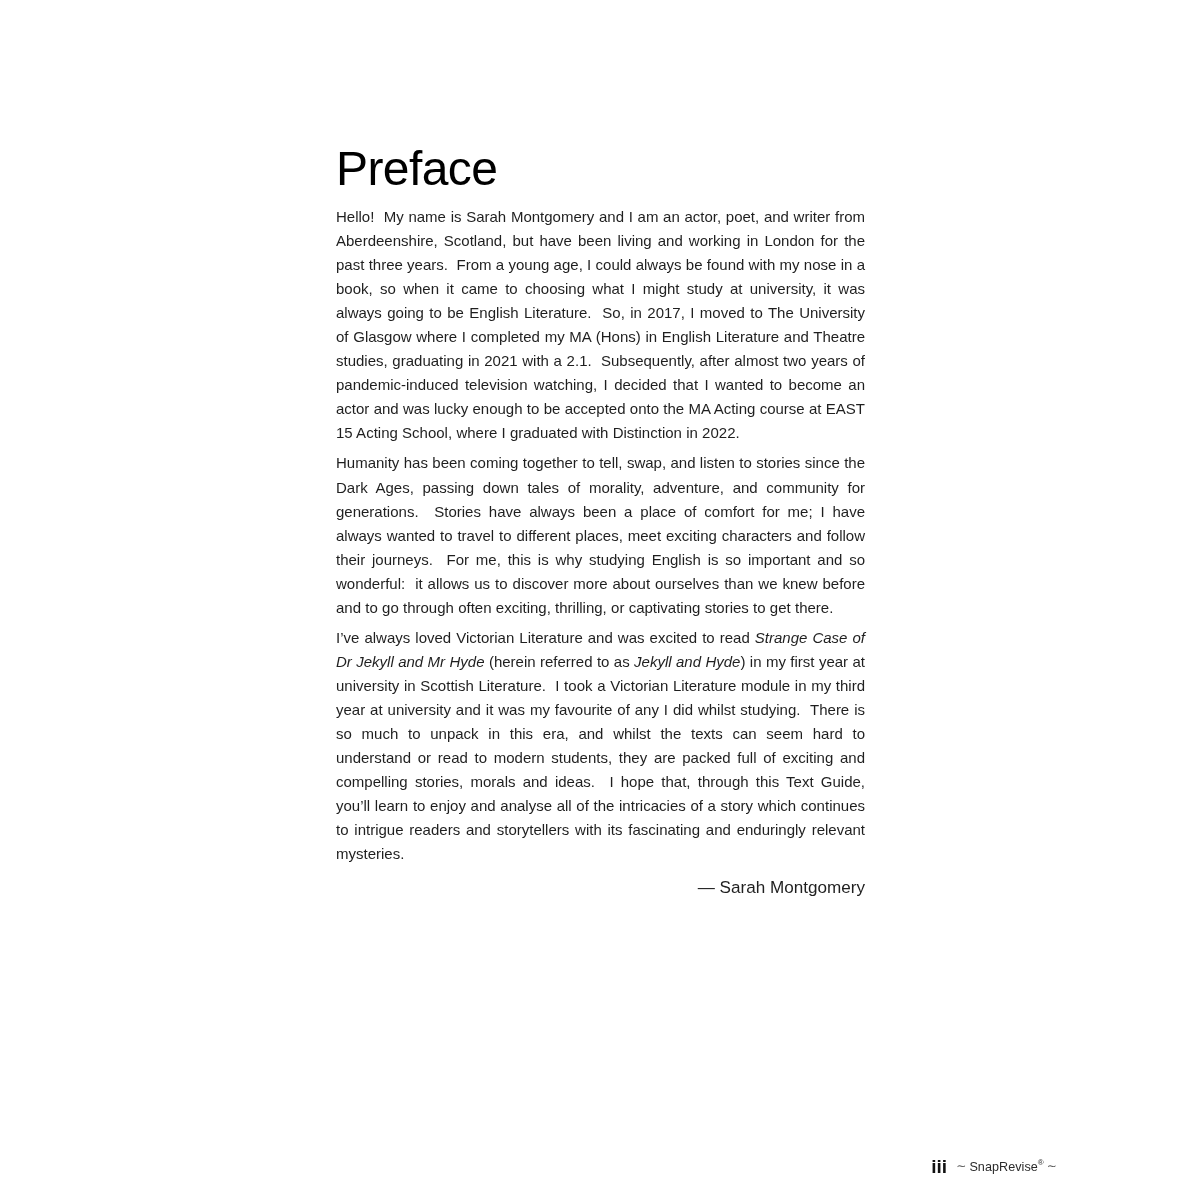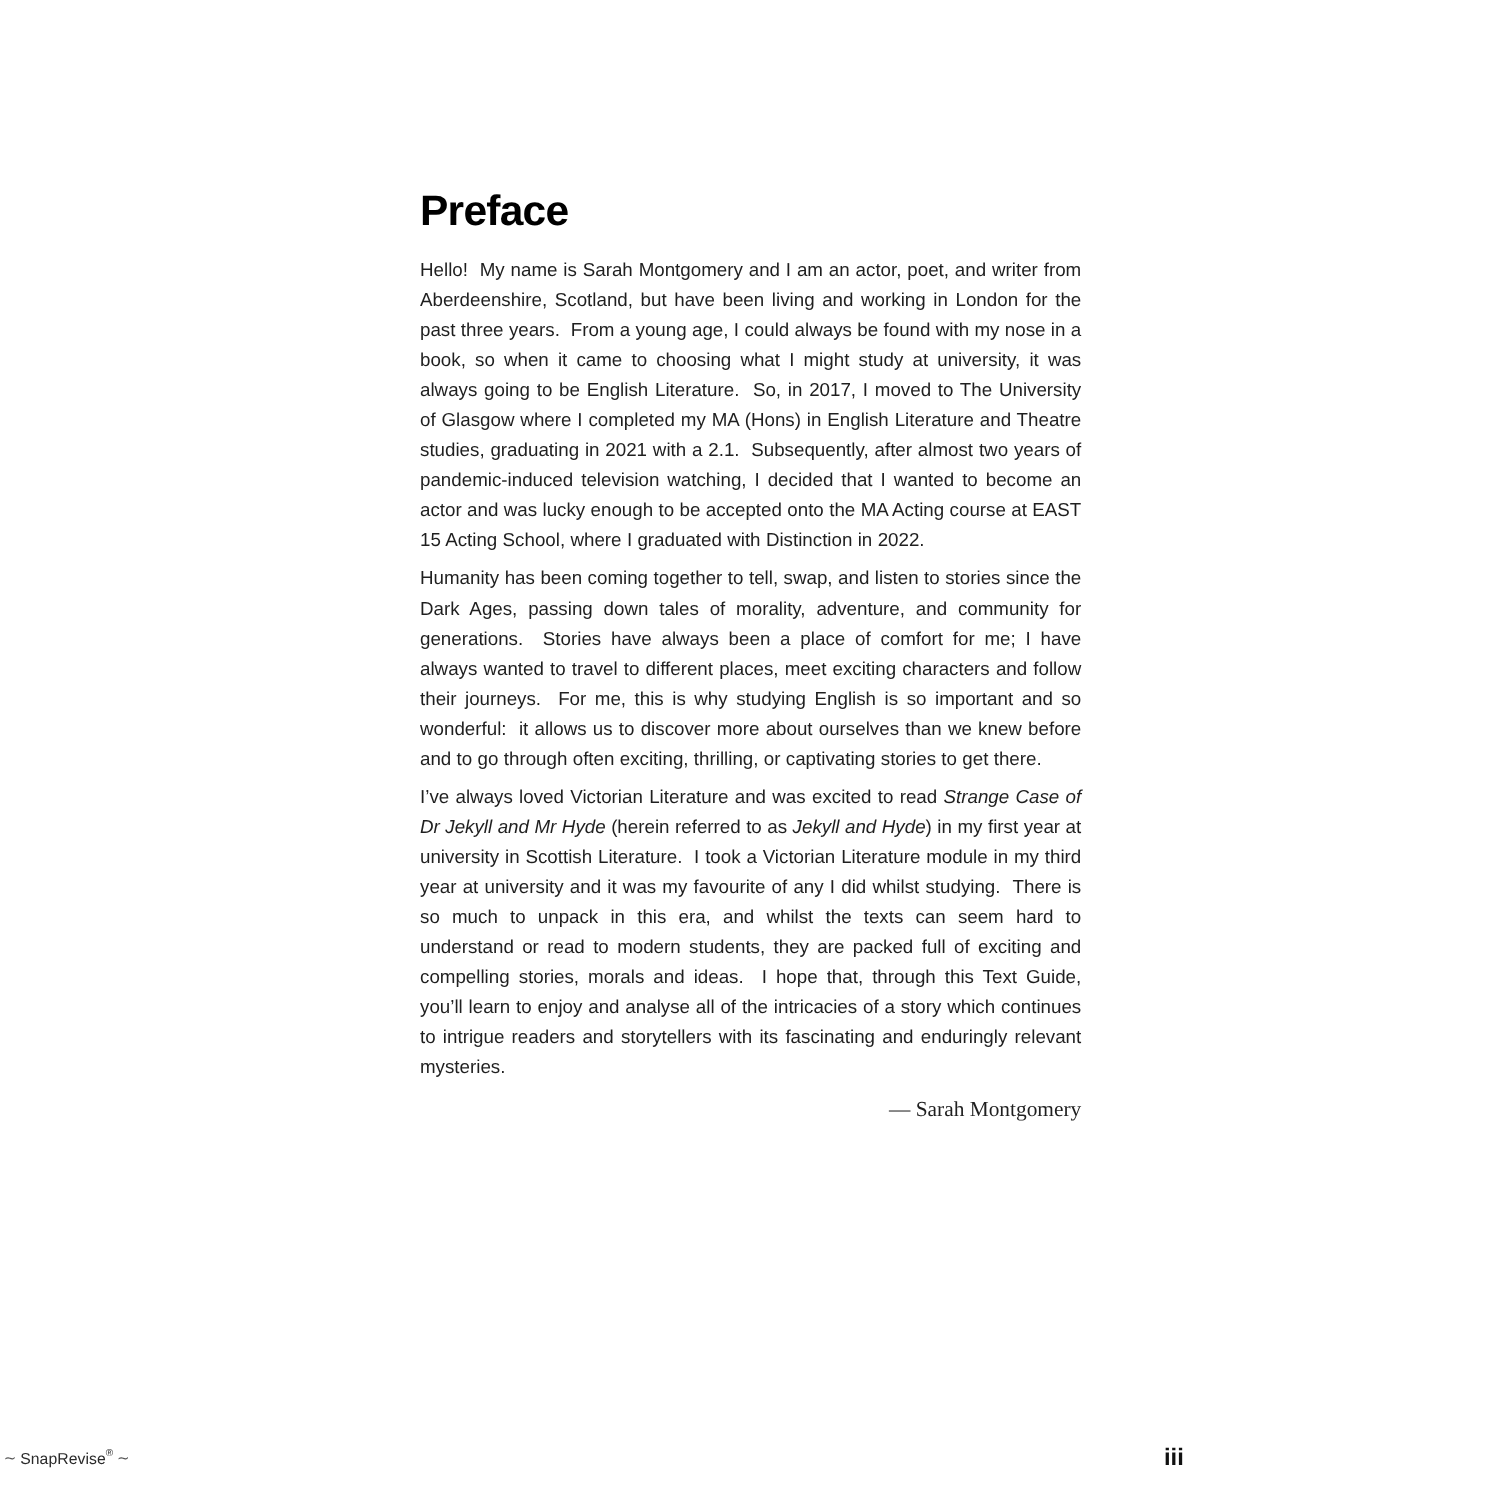--- a/index.html
+++ b/index.html
@@ -32,22 +32,22 @@
   
   .content {
     position: absolute;
     left: 336px;
     top: 142px;
     width: 529px;
   }
 
   .page-title {
     font-family: "Liberation Sans", sans-serif;
-    font-weight: bold;
-    font-size: 34px;
+    font-weight: normal;
+    font-size: 48px;
     line-height: 54px;
     letter-spacing: -0.6px;
     color: #000000;
     margin: 0 0 9px 0;
     padding: 0;
   }
 
   .body-par {
     font-family: "Liberation Sans", sans-serif;
     font-size: 15px;
@@ -68,21 +68,21 @@
 
   .body-par i,
   .body-par em {
     font-style: italic;
   }
 
   
   .ss { display: inline; white-space: pre; }
 
   .signature {
-    font-family: Liberation Serif, serif;
+    font-family: Liberation Sans, sans-serif;
     font-size: 17.1px;
     line-height: 24.05px;
     color: #1f1f1f;
     text-align: right;
     margin: 10px 0 0 0;
     padding: 0;
   }
 
   
   .footer {
@@ -91,21 +91,21 @@
     top: 1159px;
     width: 1200px;
     height: 24px;
   }
 
   .footer-brand {
     position: absolute;
     left: 0;
     top: 0;
     width: 1060px;
-    text-align: left;
+    text-align: right;
     font-family: "Liberation Sans", sans-serif;
     font-size: 12.6px;
     line-height: 16px;
     color: #2b2b2b;
     letter-spacing: 0.1px;
   }
 
   .footer-brand .sim {
     font-size: 12px;
     color: #555555;

